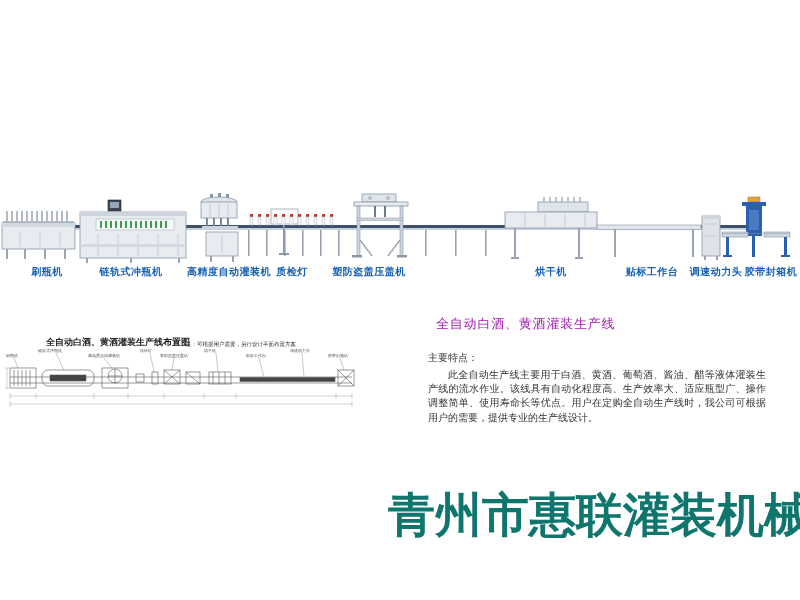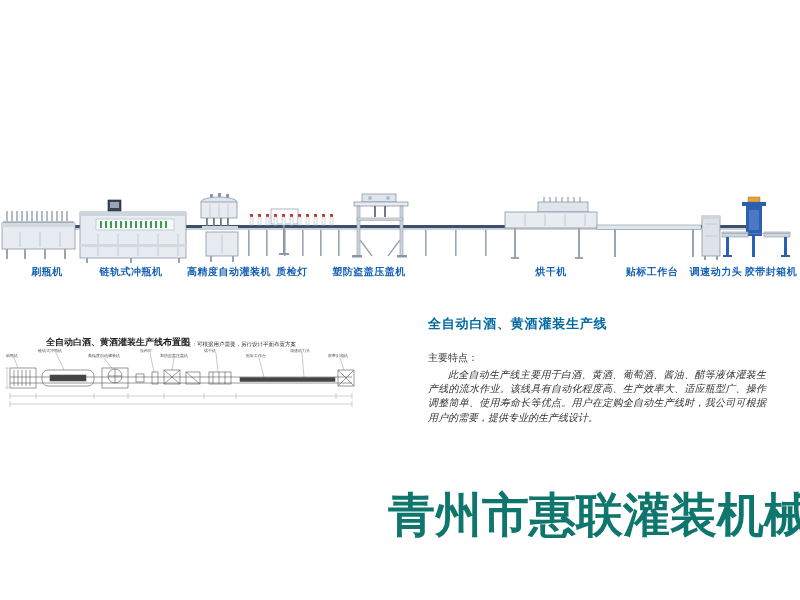--- a/index.html
+++ b/index.html
@@ -9,25 +9,25 @@
   .line-illustration{position:absolute;left:0;top:192px;width:800px;height:75px;}
   
   .machine-label{position:absolute;top:265px;transform:translateX(-50%);
         font-size:10px;font-weight:bold;color:#1661b3;white-space:nowrap;letter-spacing:.5px;}
   .ml-0{left:47px;} .ml-1{left:131px;} .ml-2{left:229px;} .ml-3{left:292px;}
   .ml-4{left:369px;} .ml-5{left:551px;} .ml-6{left:652px;} .ml-7{left:716px;} .ml-8{left:771px;}
   
   .layout-drawing{position:absolute;left:4px;top:330px;width:356px;height:84px;}
   
   .description{position:absolute;left:428px;top:315px;width:340px;}
-  .description h2{margin:0 0 18px 0;font-size:13px;font-weight:bold;color:#0369a1;
+  .description h2{margin:0 0 18px 8px;font-size:13px;font-weight:normal;color:#a21caf;
         letter-spacing:.8px;white-space:nowrap;}
   .features-label{margin:0 0 3px 0;font-size:10px;font-weight:normal;color:#333333;}
   .features-text{margin:0;width:338px;font-size:10px;line-height:14.2px;color:#333333;
-        text-align:justify;text-indent:2em;font-style:italic;}
+        text-align:justify;text-indent:2em;}
   
   .company-title{position:absolute;left:388px;top:491px;font-size:47px;line-height:1;
         font-weight:bold;color:#0f766e;white-space:nowrap;}
   svg text{font-family:"Liberation Sans",sans-serif;}
 </style>
 </head>
 <body>
 
 <div class="page">
 

